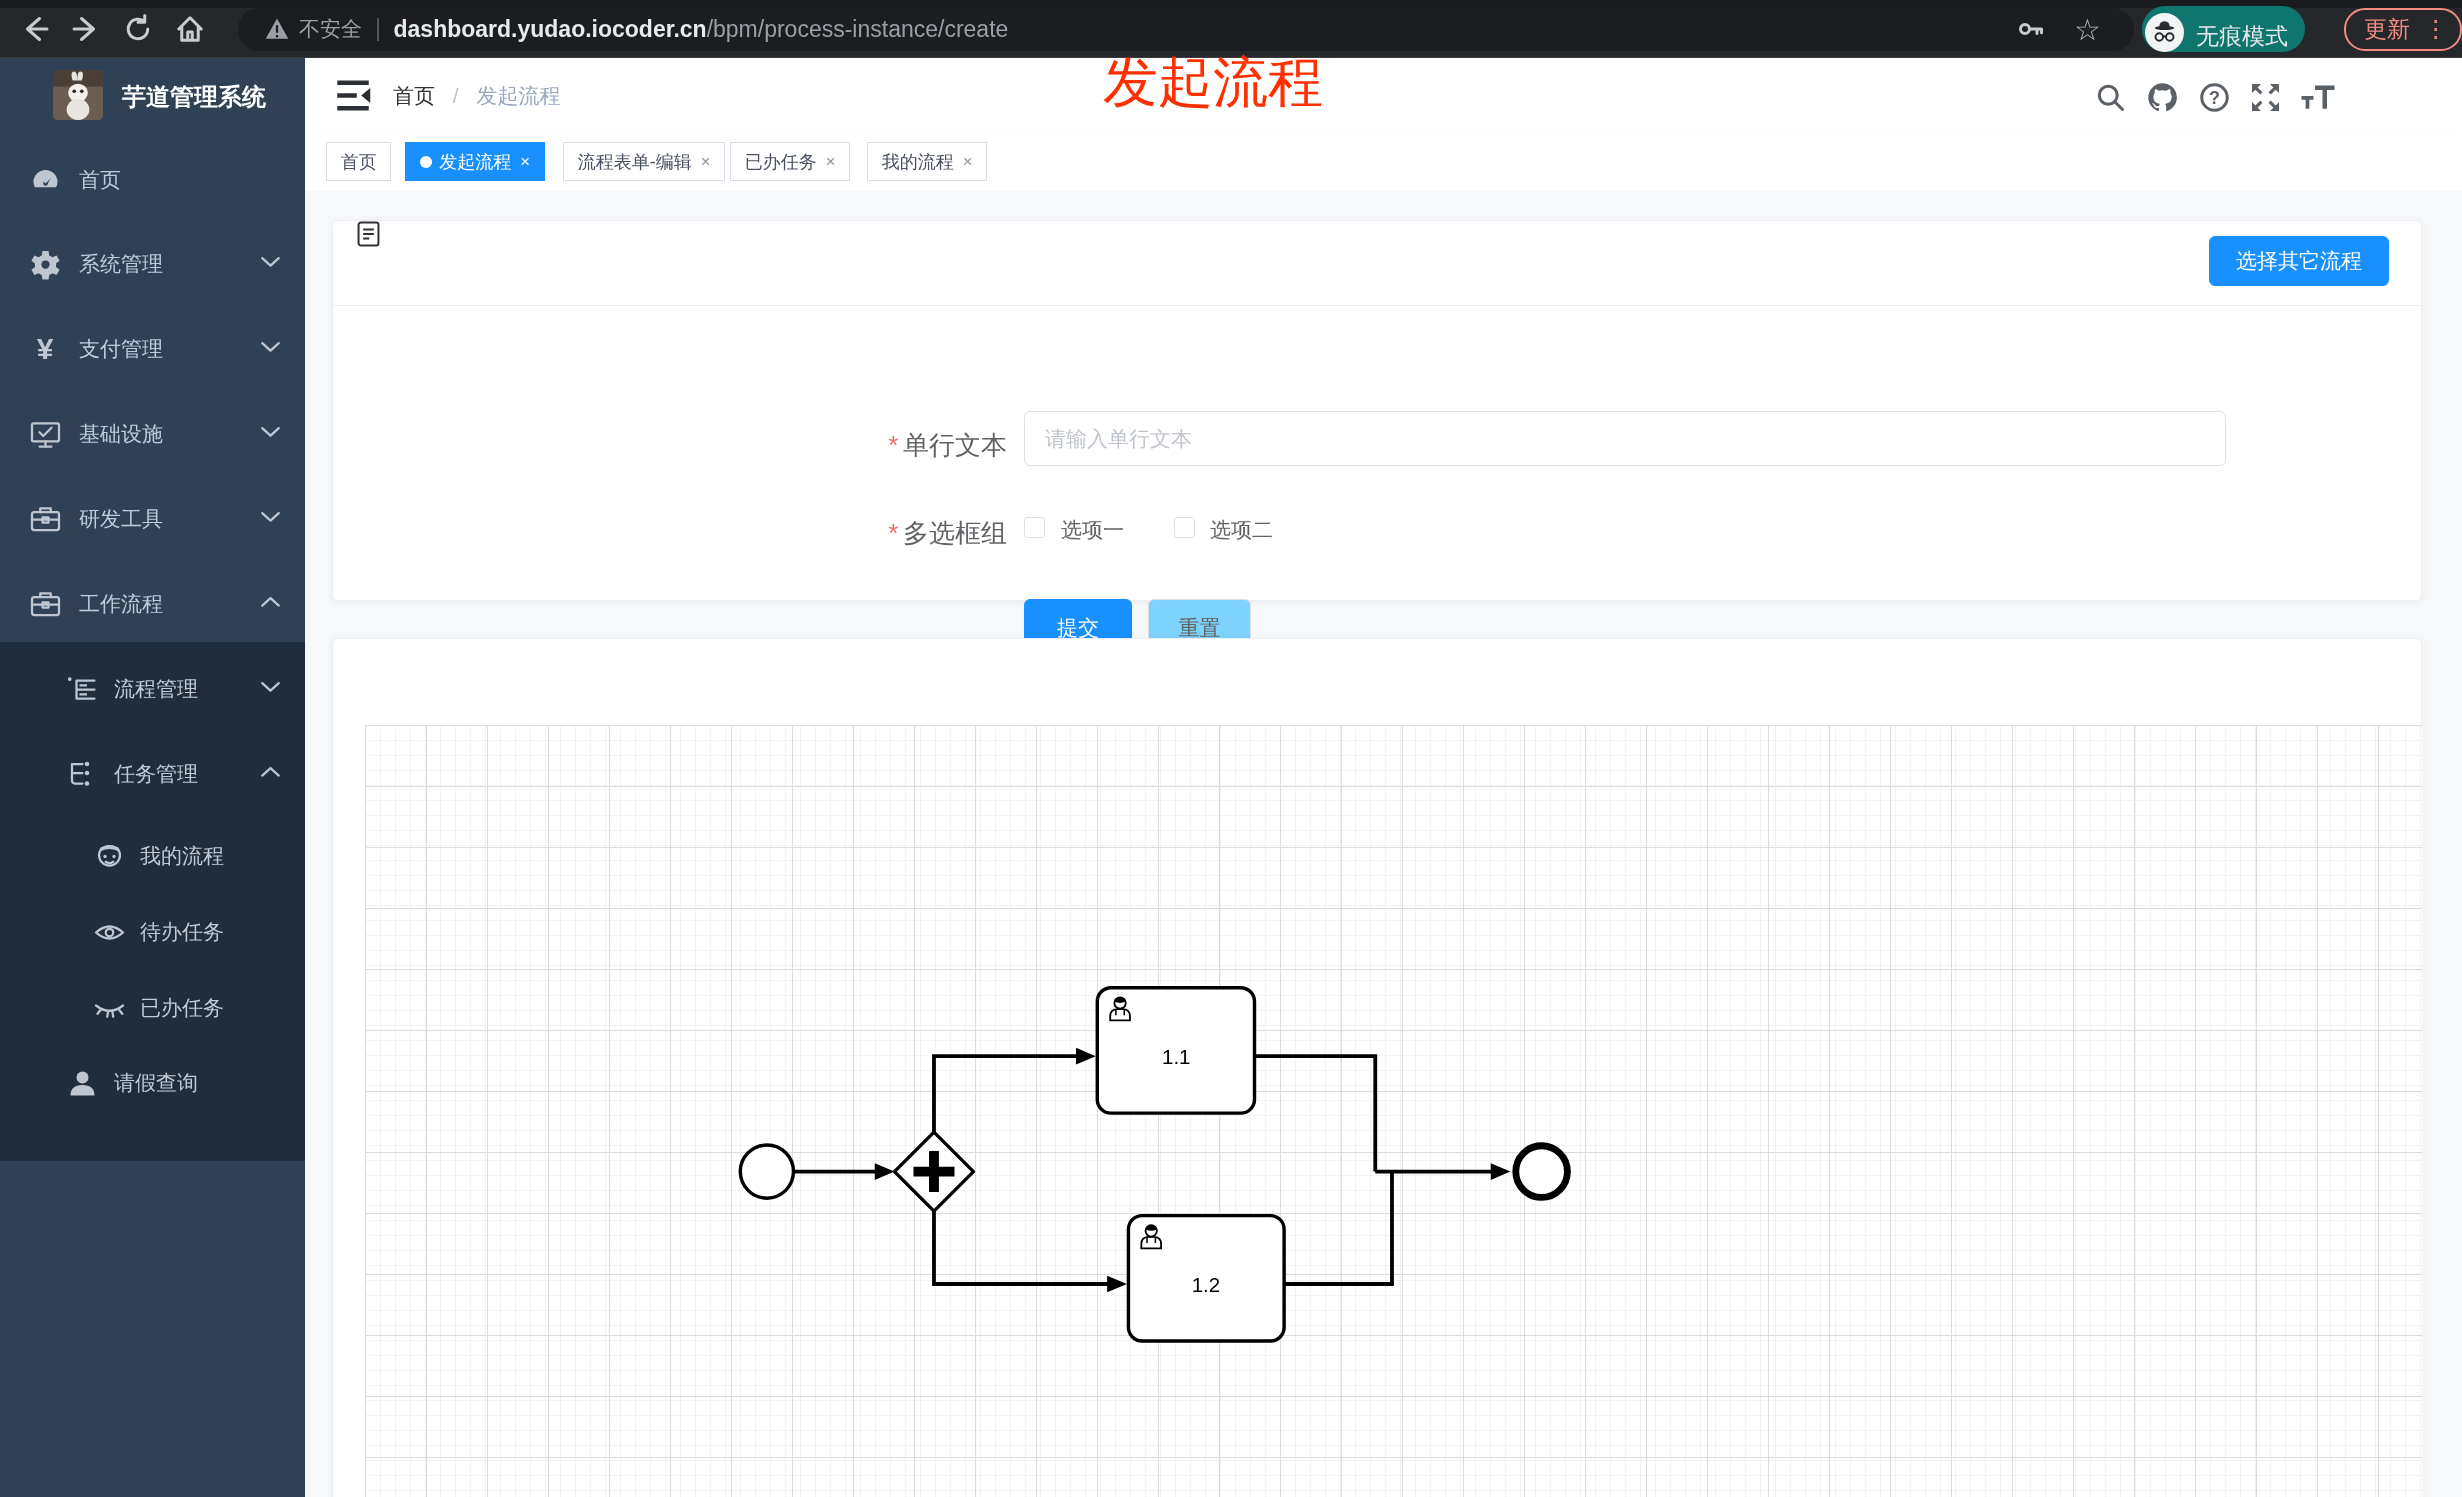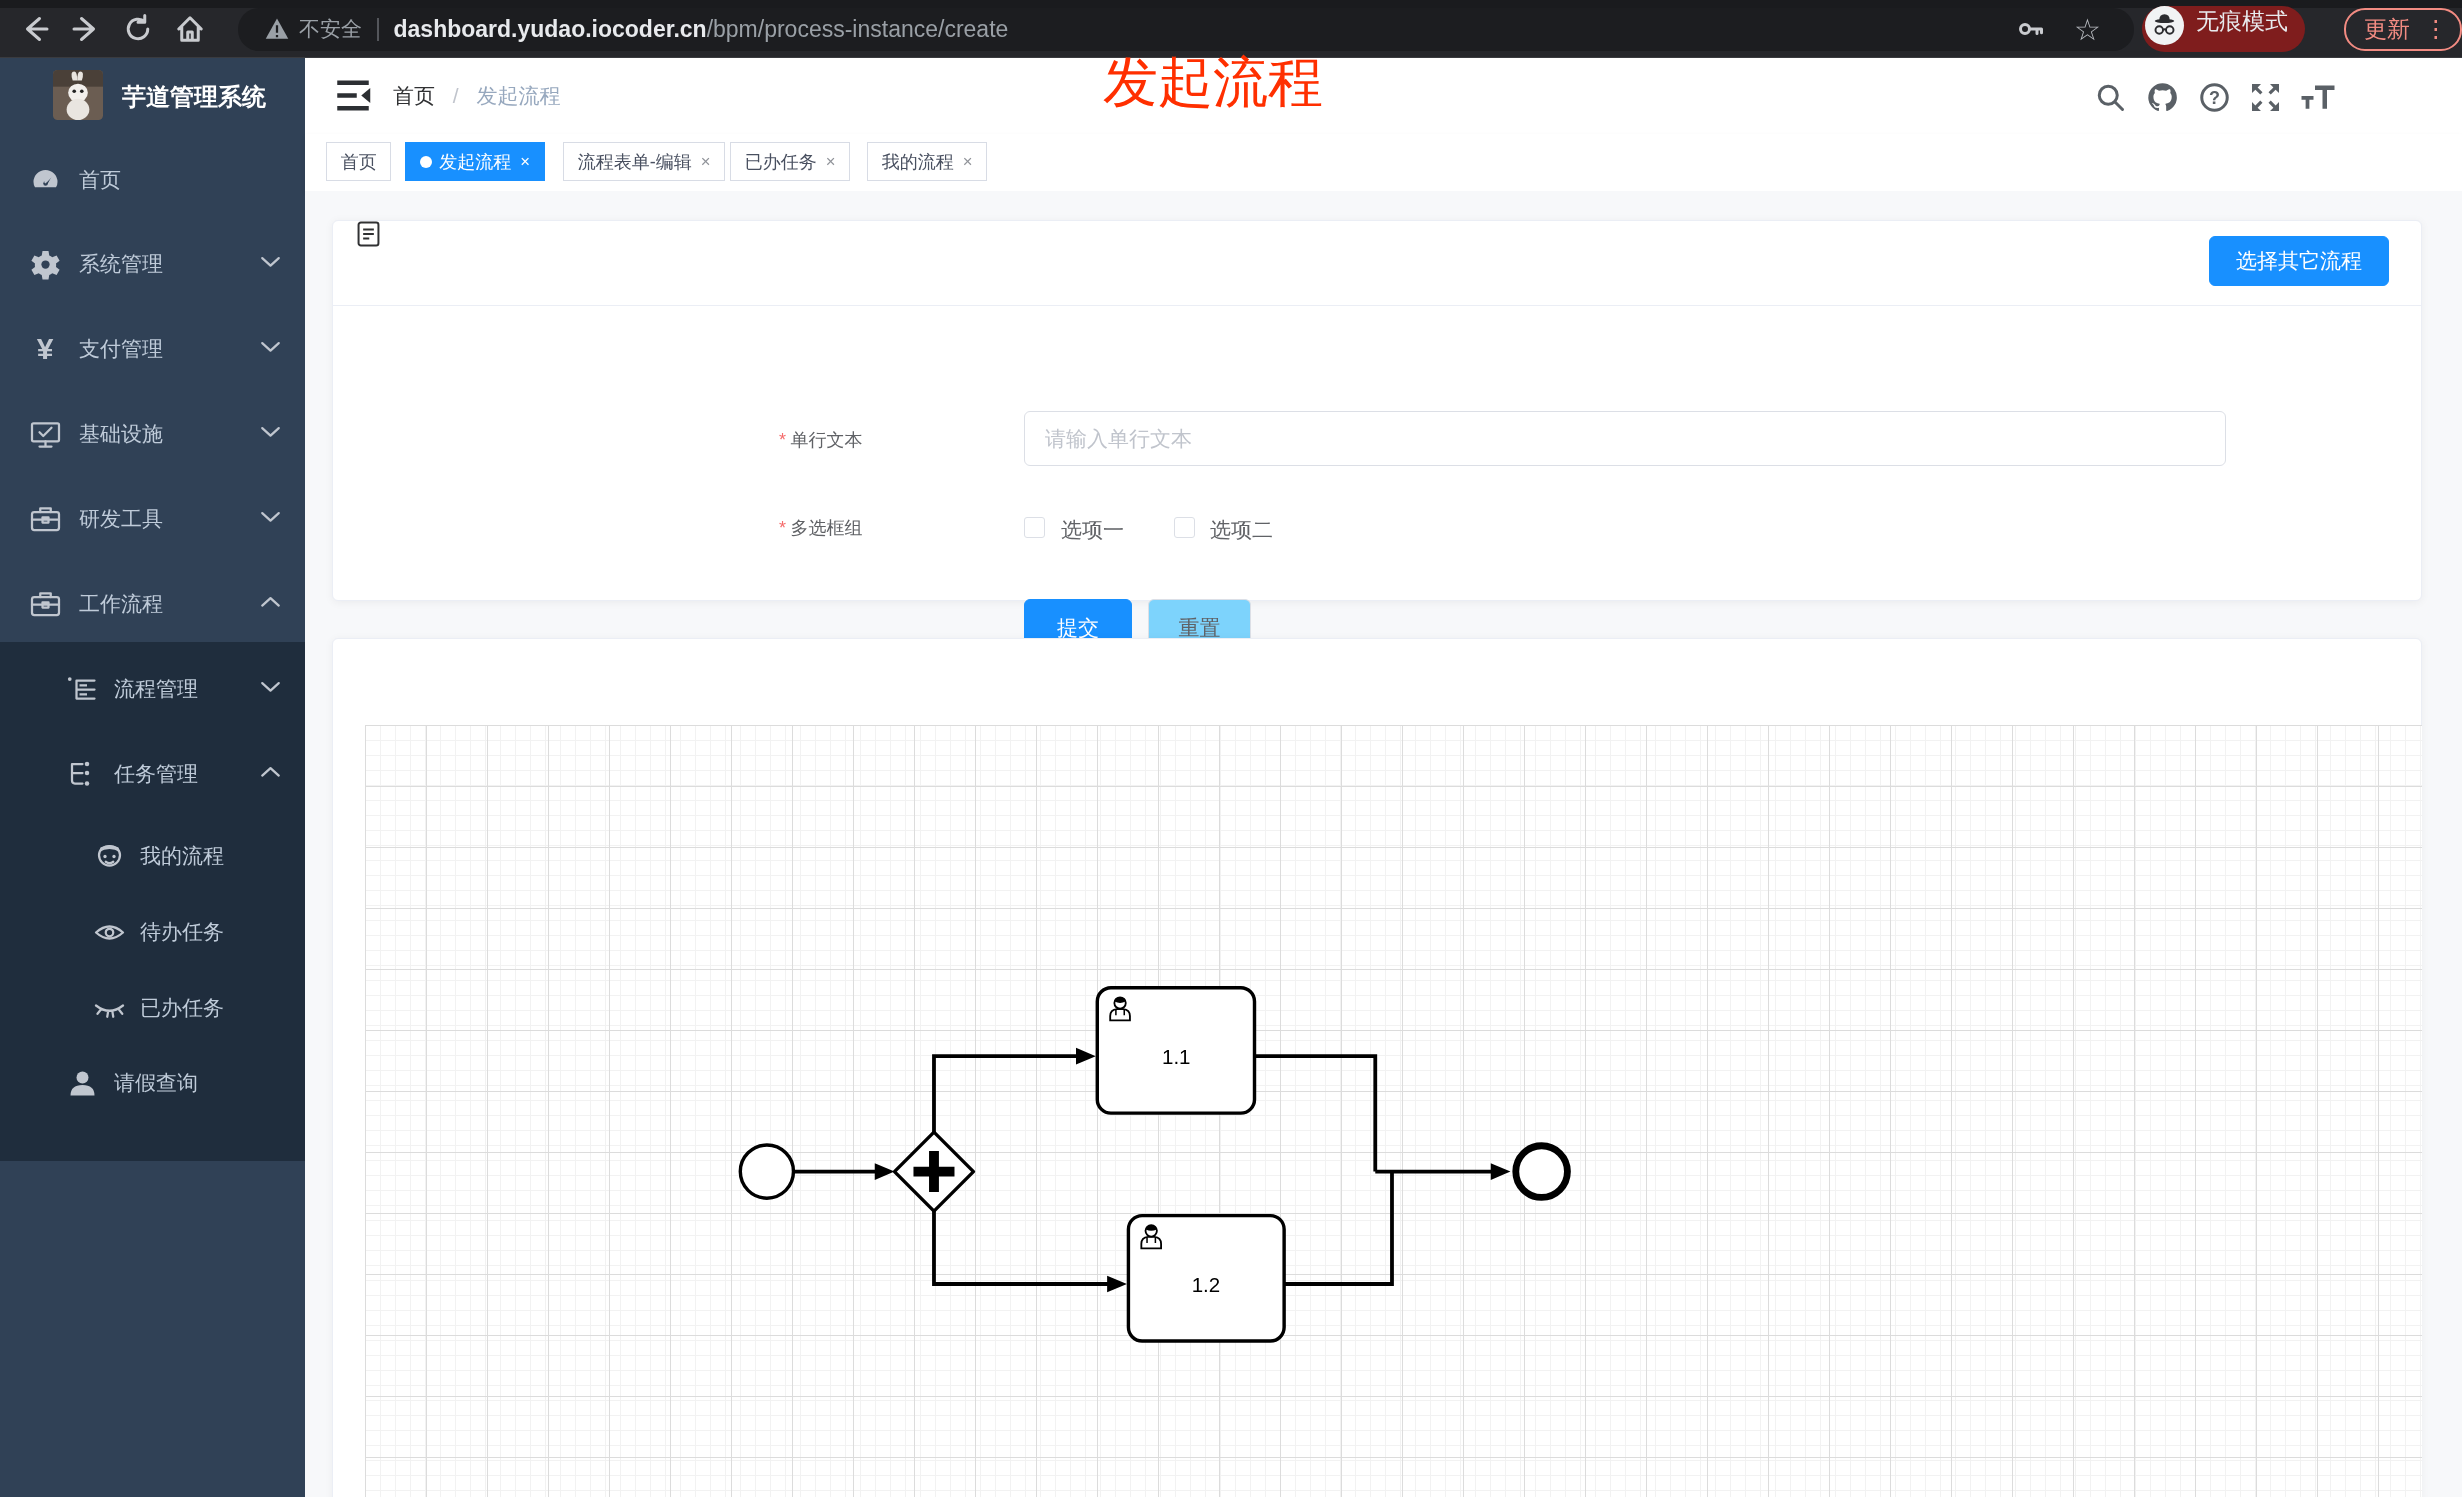--- a/index.html
+++ b/index.html
@@ -11,21 +11,21 @@
   .browser { position:absolute; left:0; top:0; width:2462px; height:58px; background:#26272b; border-bottom:1.5px solid #3a3b3f; }
   .browser .tabstrip { position:absolute; left:0; top:0; width:100%; height:7.6px; background:#1a1b1e; }
   .nav-ico { position:absolute; top:10.6px; width:36px; height:36px; display:flex; align-items:center; justify-content:center; }
   .nav-ico svg { stroke:#c9cbcf; fill:none; stroke-width:4; stroke-linecap:round; stroke-linejoin:round; }
   .urlbar { position:absolute; left:238px; top:7.6px; width:1896px; height:43px; background:#1c1d20; border-radius:21px; display:flex; align-items:center; }
   .urlbar .warn { margin-left:26px; }
   .sec-label { color:#9aa0a6; font-size:21px; margin-left:9px; }
   .url-div { width:1.5px; height:23px; background:#54565b; margin:0 15px; }
   .url-host { color:#e8eaed; font-size:23px; font-weight:bold; }
   .url-path { color:#9aa0a6; font-size:23px; }
-  .incog { position:absolute; left:2142px; top:6px; height:46px; background:#7f1d1d; border-radius:23px; display:flex; align-items:flex-start; padding:0 16.7px 0 3px; }
+  .incog { position:absolute; left:2142px; top:6px; height:46px; background:#0f766e; border-radius:23px; display:flex; align-items:flex-end; padding:0 16.7px 0 3px; }
   .incog-circle { width:39px; height:39px; border-radius:50%; background:#f1f3f4; display:flex; align-items:center; justify-content:center; margin-right:12px; }
   .incog-label { color:#e8eaed; font-size:23px; }
   .update-pill { position:absolute; left:2344px; top:7.6px; height:43px; border:2.3px solid #f28b82; border-radius:21px; display:flex; align-items:center; padding:0 12px 0 18px; }
   .update-label { color:#f28b82; font-size:23px; }
   .update-dots { color:#f28b82; font-size:24px; margin-left:13.7px; letter-spacing:0; }
 
   
   .sidebar { position:absolute; left:0; top:58px; width:306px; height:1440px; background:#304156; }
   .logo-row { position:absolute; left:0; top:12px; width:100%; height:61px; }
   .logo-img { position:absolute; left:53px; top:0; width:50px; height:50px; border-radius:4.6px; overflow:hidden; }
@@ -63,21 +63,21 @@
   .content { position:absolute; left:305px; top:191px; width:2157px; height:1306px; background:#f7f8fa; }
   .card { position:absolute; left:27px; width:2090px; background:#fff; border:1.5px solid #ebeef5; border-radius:6px; box-shadow:0 1.5px 9px rgba(0,0,0,.05); }
   .card-hd { position:relative; height:85px; border-bottom:1.5px solid #ebeef5; }
   .card-title { position:absolute; left:24px; top:0; line-height:85px; font-size:21px; color:#303133; display:flex; align-items:center; gap:6px; }
   .card1 { top:29px; height:381px; }
   .card2 { top:447px; height:1063px; }
   .btn { display:inline-flex; align-items:center; justify-content:center; border-radius:6px; font-size:21px; cursor:pointer; }
   .btn-primary { background:#1890ff; color:#fff; border:1.5px solid #1890ff; }
   .btn-plain { background:#7dd3fc; color:#606266; border:1.5px solid #dcdfe6; }
   .other-btn { position:absolute; right:32px; top:15px; height:50px; padding:0 26px;text-align:right; }
-  .f-label { position:absolute; font-size:18px; color:#606266; width:228px; }
+  .f-label { position:absolute; font-size:26px; color:#606266; text-align:right; width:228px; }
   .f-label .req { color:#f56c6c; margin-right:4.6px; }
   .f-input { position:absolute; left:691px; top:105px; width:1202px; height:55px; border:1.5px solid #dcdfe6; border-radius:6px; background:#fff; padding:0 20px; font-size:21px; color:#606266; font-family:inherit; }
   .f-input::placeholder { color:#c0c4cc; }
   .cbx { position:absolute; width:21px; height:21px; border:1.5px solid #dcdfe6; border-radius:3px; background:#fff; cursor:pointer; }
   .cbx-lbl { position:absolute; font-size:21px; color:#606266; cursor:pointer; }
   .submit-btn { position:absolute; left:691px; top:293px; width:108px; height:58px; }
   .reset-btn { position:absolute; left:815px; top:293px; width:103px; height:58px; }
 
   
   .bpmn-canvas { position:absolute; left:32px; top:86px; width:2057px; height:976px; background-color:#fff;

